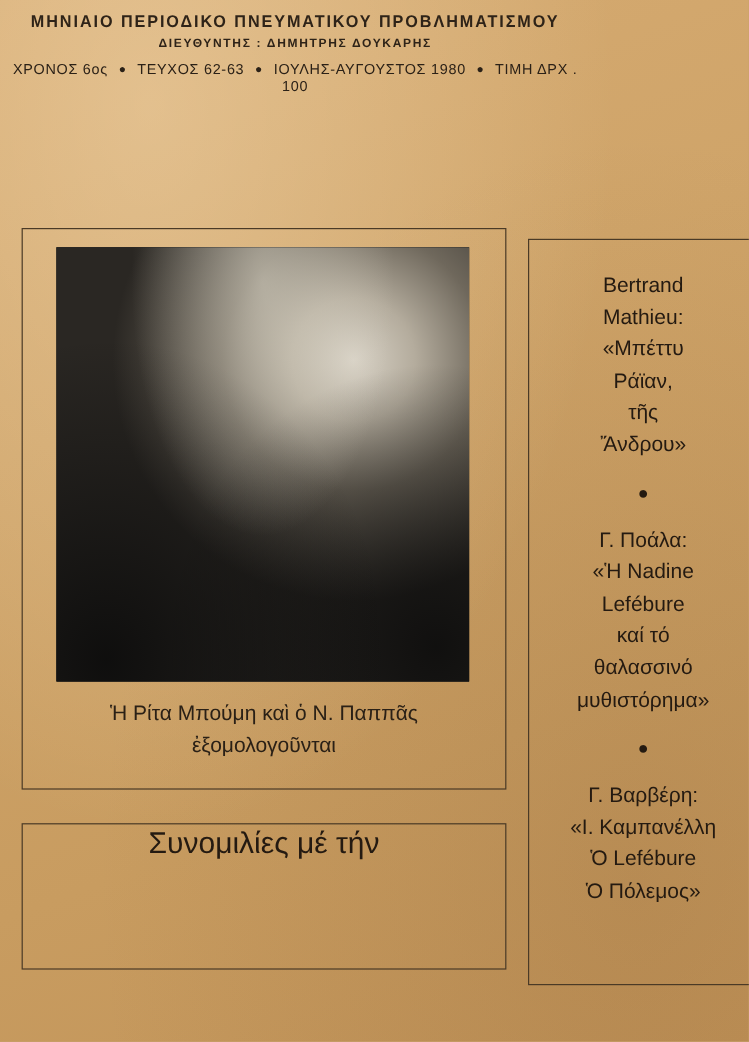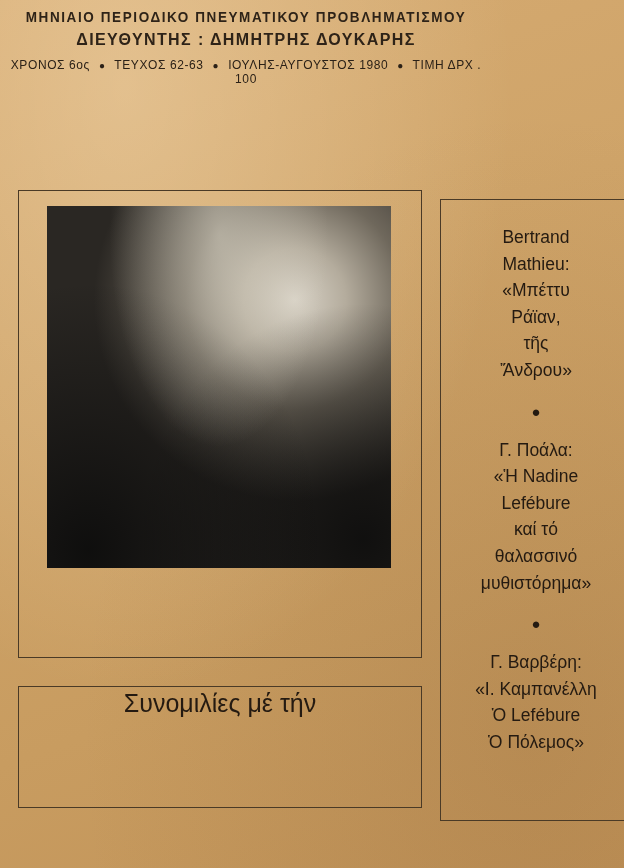--- a/index.html
+++ b/index.html
@@ -77,21 +77,21 @@
   }
   .taglines div {
     font-size: 17px;
     font-style: italic;
     font-weight: bold;
     color: #2a2016;
     font-family: "Liberation Serif", serif;
   }
   .director {
     margin-top: 6px;
-    font-size: 16px;
+    font-size: 10px;
     font-weight: bold;
     letter-spacing: 1.4px;
     color: #2e2318;
   }
   .issueline {
     margin-top: 9px;
     font-size: 12px;
     letter-spacing: 0.6px;
     color: #2b2117;
   }
@@ -236,20 +236,24 @@
       <span class="dot">●</span>
       <span>ΤΙΜΗ ΔΡΧ . 100</span>
     </div>
   </div>
 
   <div class="body-area">
 
     <div class="left-col">
       <div class="photo-box">
         <div class="photo"></div>
+        <div class="caption">
+          <div>Ἡ Ρίτα Μπούμη καὶ ὁ Ν. Παππᾶς</div>
+          <div>ἐξομολογοῦνται</div>
+        </div>
       </div>
 
       <div class="headline-box">
         <div class="headline-1">Συνομιλίες μέ τήν</div>
       </div>
     </div>
 
     <div class="right-col">
 
       <div class="teaser">

